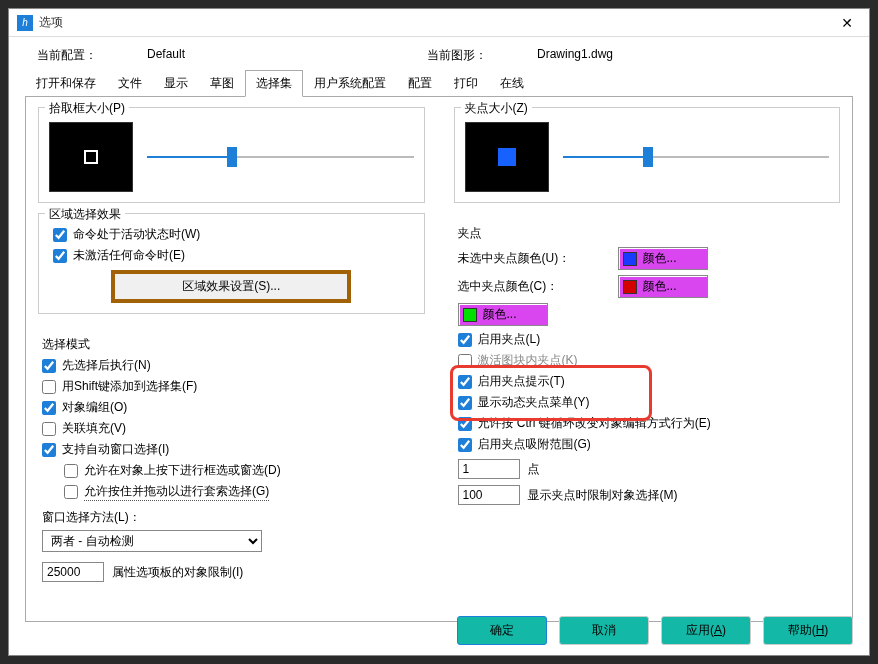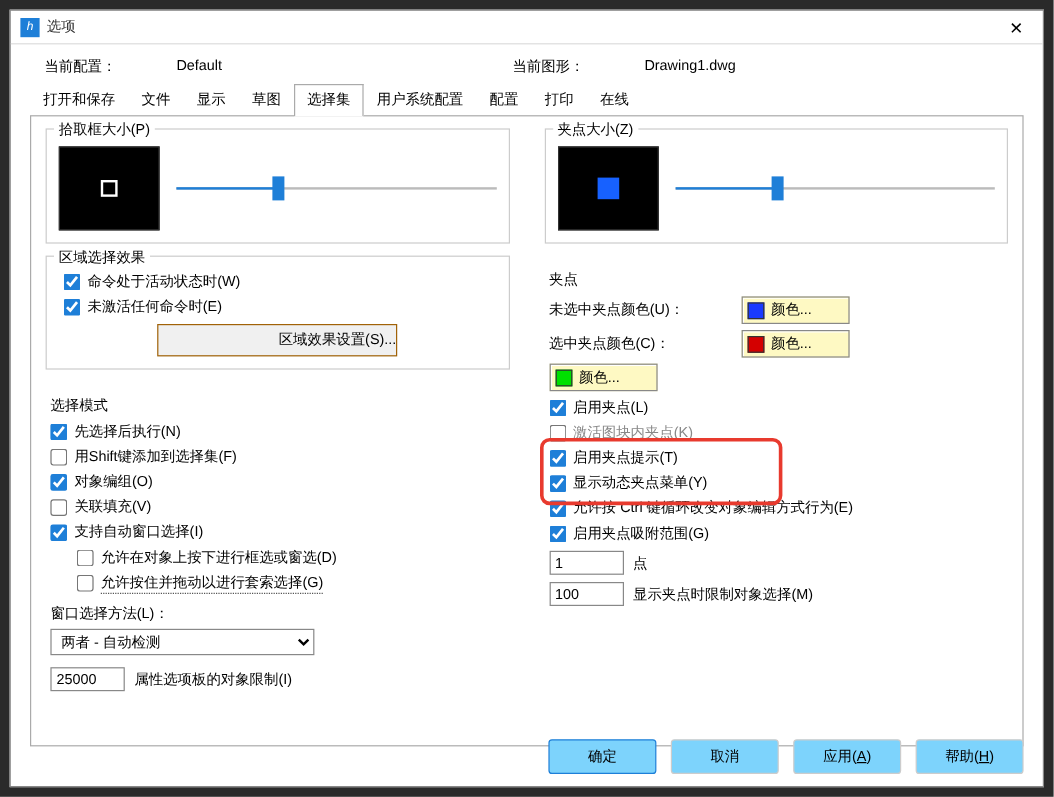--- a/index.html
+++ b/index.html
@@ -25,33 +25,33 @@
 .preview-box { width: 84px; height: 70px; background: #000; display: flex; align-items: center; justify-content: center; border: 1px solid #333; }
 .hollow-sq { width: 14px; height: 14px; border: 2px solid #fff; }
 .solid-sq { width: 18px; height: 18px; background: #1761ff; }
 .slider { flex: 1; height: 24px; position: relative; }
 .slider-track { position: absolute; top: 50%; left: 0; right: 0; height: 2px; background: #bbb; transform: translateY(-50%); }
 .slider-fill { position: absolute; top: 50%; left: 0; height: 2px; background: #1e7fd8; transform: translateY(-50%); }
 .slider-thumb { position: absolute; top: 50%; width: 10px; height: 20px; background: #1e7fd8; transform: translate(-50%,-50%); }
 .chk-row { display: flex; align-items: center; gap: 6px; margin: 4px 0; padding-left: 4px; }
 .sub-indent { padding-left: 22px; }
 input[type=checkbox] { width: 14px; height: 14px; accent-color: #1e7fd8; cursor: pointer; }
-.btn-wide { display: block; width: 200px; padding: 4px 0; margin: 6px auto 0; border: 1px solid #a16207; background: #f0f0f0; cursor: pointer; text-align: right; }
+.btn-wide { display: block; width: 240px; padding: 4px 0; margin: 6px auto 0; border: 4px solid #a16207; background: #f0f0f0; cursor: pointer; text-align: center; }
 .section-label { margin: 4px 0 4px 0; padding-left: 4px; }
 .color-row { display: flex; align-items: center; margin: 5px 0 5px 4px; }
 .color-row .clabel { width: 160px; }
-.color-btn { width: 90px; padding: 2px 4px; border: 1px solid #888; background: #fef9c3; display: flex; align-items: center; gap: 6px; cursor: pointer; box-shadow: 1px 1px 0 #fff inset; }
+.color-btn { width: 90px; padding: 2px 4px; border: 1px solid #888; background: #d946ef; display: flex; align-items: center; gap: 6px; cursor: pointer; box-shadow: 1px 1px 0 #fff inset; }
 .swatch { width: 14px; height: 14px; border: 1px solid #333; }
 .num-row { display: flex; align-items: center; gap: 8px; margin: 6px 0 6px 4px; }
 input[type=number], input[type=text].numinput { width: 62px; padding: 2px 4px; border: 1px solid #888; }
 select { width: 220px; padding: 2px 4px; border: 1px solid #888; background: #fff; }
 .highlight-box { border: 3px solid #e83a2e; border-radius: 8px; position: absolute; pointer-events: none; }
 .dotted-underline { border-bottom: 1px dotted #555; }
 .button-bar { position: absolute; bottom: 10px; right: 16px; display: flex; gap: 12px; }
-.dlg-btn { width: 90px; padding: 5px 0; border: 1px solid #ccc; border-radius: 3px; background: #7dd3fc; cursor: pointer; text-align: center; }
+.dlg-btn { width: 90px; padding: 5px 0; border: 1px solid #ccc; border-radius: 3px; background: #14b8a6; cursor: pointer; text-align: center; }
 .dlg-btn.primary { border-color: #1e7fd8; }
 .u { text-decoration: underline; }
 </style>
 </head>
 <body>
 
 <div class="dialog">
   <div class="titlebar">
     <div class="app-icon">h</div>
     <div class="title">选项</div>

